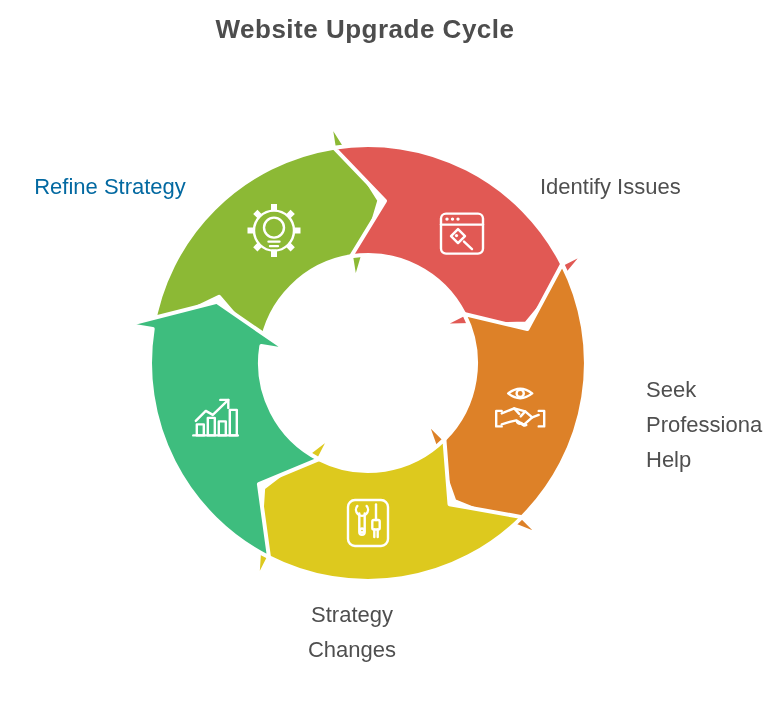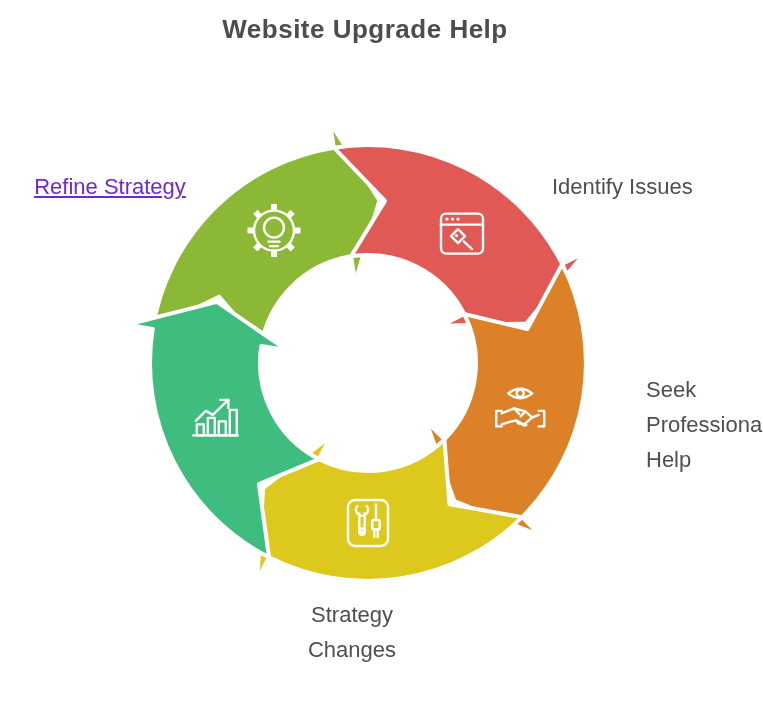--- a/index.html
+++ b/index.html
@@ -29,21 +29,21 @@
     color: #4d4d4d;
   }
   .seg-label {
     position: absolute;
     font-size: 22px;
     line-height: 35px;
     color: #4f4f4f;
     font-weight: 400;
   }
   .lbl-refine    { left: 24px;  top: 169px; width: 172px; text-align: center; }
-  .lbl-identify  { left: 552px; top: 169px; width: 185px; text-align: left; }
+  .lbl-identify  { left: 540px; top: 169px; width: 185px; text-align: left; }
   .lbl-seek      { left: 606px; top: 372px; width: 135px; text-align: left; }
   .lbl-implement { left: 272px; top: 597px; width: 160px; text-align: center; }
   .lbl-measure   { left: 14px;  top: 375px; width: 116px; text-align: center; }
 
   svg.cycle { position: absolute; left: 0; top: 0; }
   #segments-layer path {
     stroke: #ffffff;
     stroke-width: 4;
     stroke-linejoin: round;
   }
@@ -55,21 +55,21 @@
     stroke-linejoin: round;
   }
   .icon .solid { fill: #ffffff; stroke: none; }
   .icon .teeth { stroke-width: 6; stroke-linecap: butt; }
 </style>
 </head>
 <body style="background: rgb(255, 255, 255);">
 
 <div class="stage">
 
-  <div class="page-title" style="color: rgb(77, 77, 77);">Website Upgrade Help</div>
+  <div class="page-title" style="color: rgb(77, 77, 77);">Website Upgrade Cycle</div>
 
   <svg class="cycle" id="cycle-svg" width="763" height="709" viewBox="0 0 763 709">
     <defs>
       <g id="gear-lightbulb-icon" class="icon">
         <circle cx="32" cy="29" r="20"></circle>
         <path class="teeth" d="M32,9 V2.5 M32,49 V55.5 M52,29 H58.5 M12,29 H5.5
                                M46.1,14.9 L50.7,10.3 M46.1,43.1 L50.7,47.7
                                M17.9,43.1 L13.3,47.7 M17.9,14.9 L13.3,10.3"></path>
         <circle cx="32" cy="26" r="10"></circle>
         <path d="M26.5,40 h11 M28,44.5 h8 M30.5,49 h3"></path>
@@ -127,18 +127,18 @@
       </g>
     <g id="icons-layer">
         <use href="#gear-lightbulb-icon" xlink:href="#gear-lightbulb-icon" x="242.0" y="201.6"></use>
         <use href="#browser-search-icon" xlink:href="#browser-search-icon" x="430.0" y="201.6"></use>
         <use href="#eye-handshake-icon" xlink:href="#eye-handshake-icon" x="488.2" y="380.4"></use>
         <use href="#tools-icon" xlink:href="#tools-icon" x="336.0" y="491.0"></use>
         <use href="#bar-chart-growth-icon" xlink:href="#bar-chart-growth-icon" x="183.8" y="380.4"></use>
       </g>
   </svg>
 
-  <div class="seg-label lbl-refine" style="color: #6d28d9; text-decoration: underline;">Refine Strategy</div>
+  <div class="seg-label lbl-refine" style="color: #0369a1;">Refine Strategy</div>
   <div class="seg-label lbl-identify" style="color: rgb(79, 79, 79);">Identify Issues</div>
   <div class="seg-label lbl-seek" style="color: rgb(79, 79, 79); margin-left: 40px;">Seek Professional Help</div>
   <div class="seg-label lbl-implement" style="color: rgb(79, 79, 79);">Strategy Changes</div>
 
 </div>
 
 </body></html>

